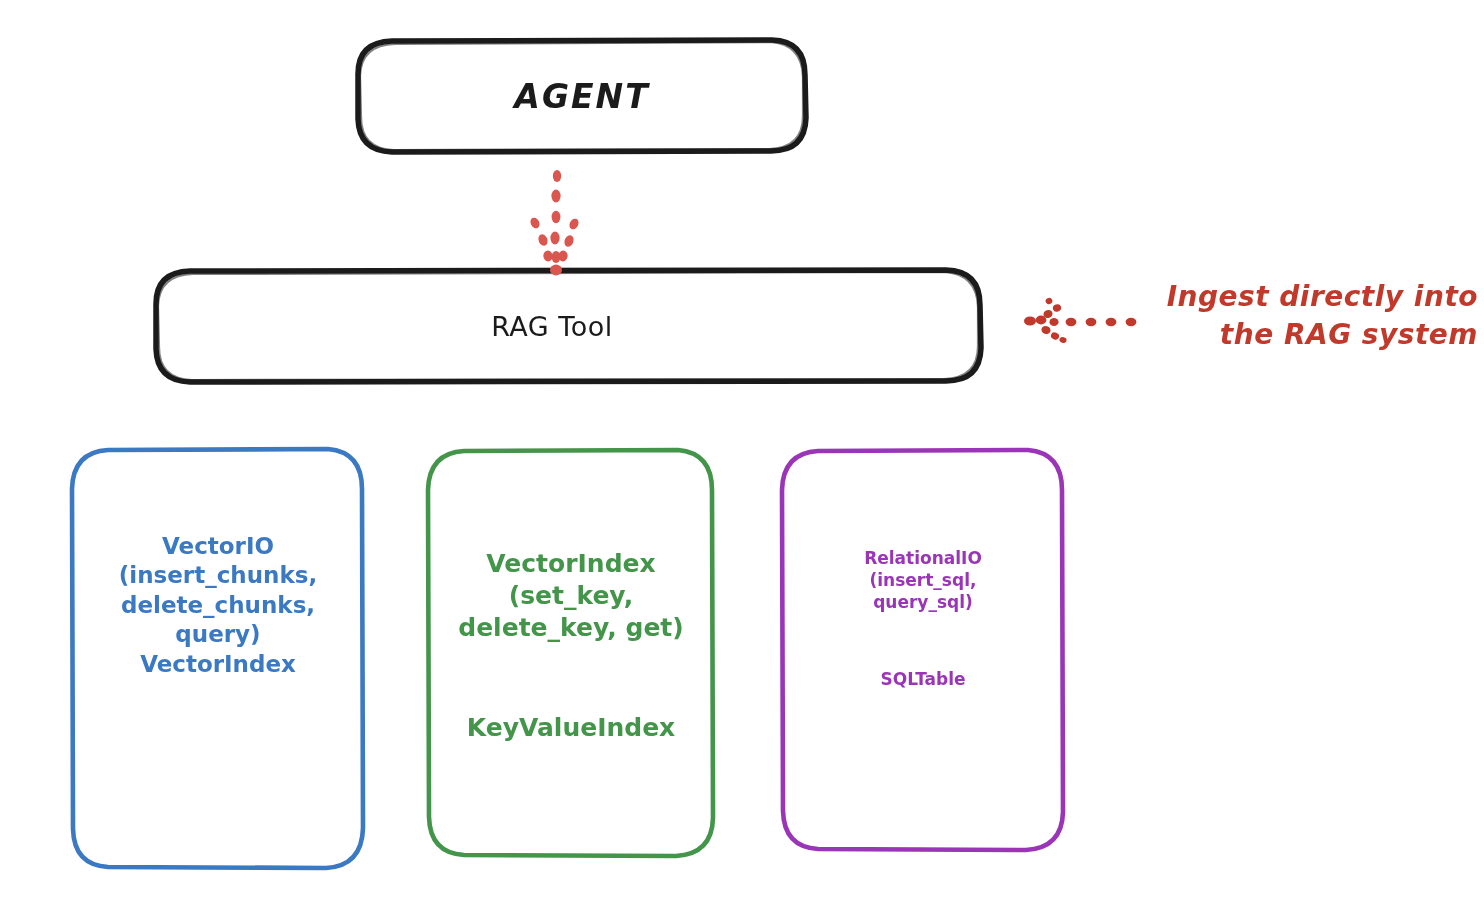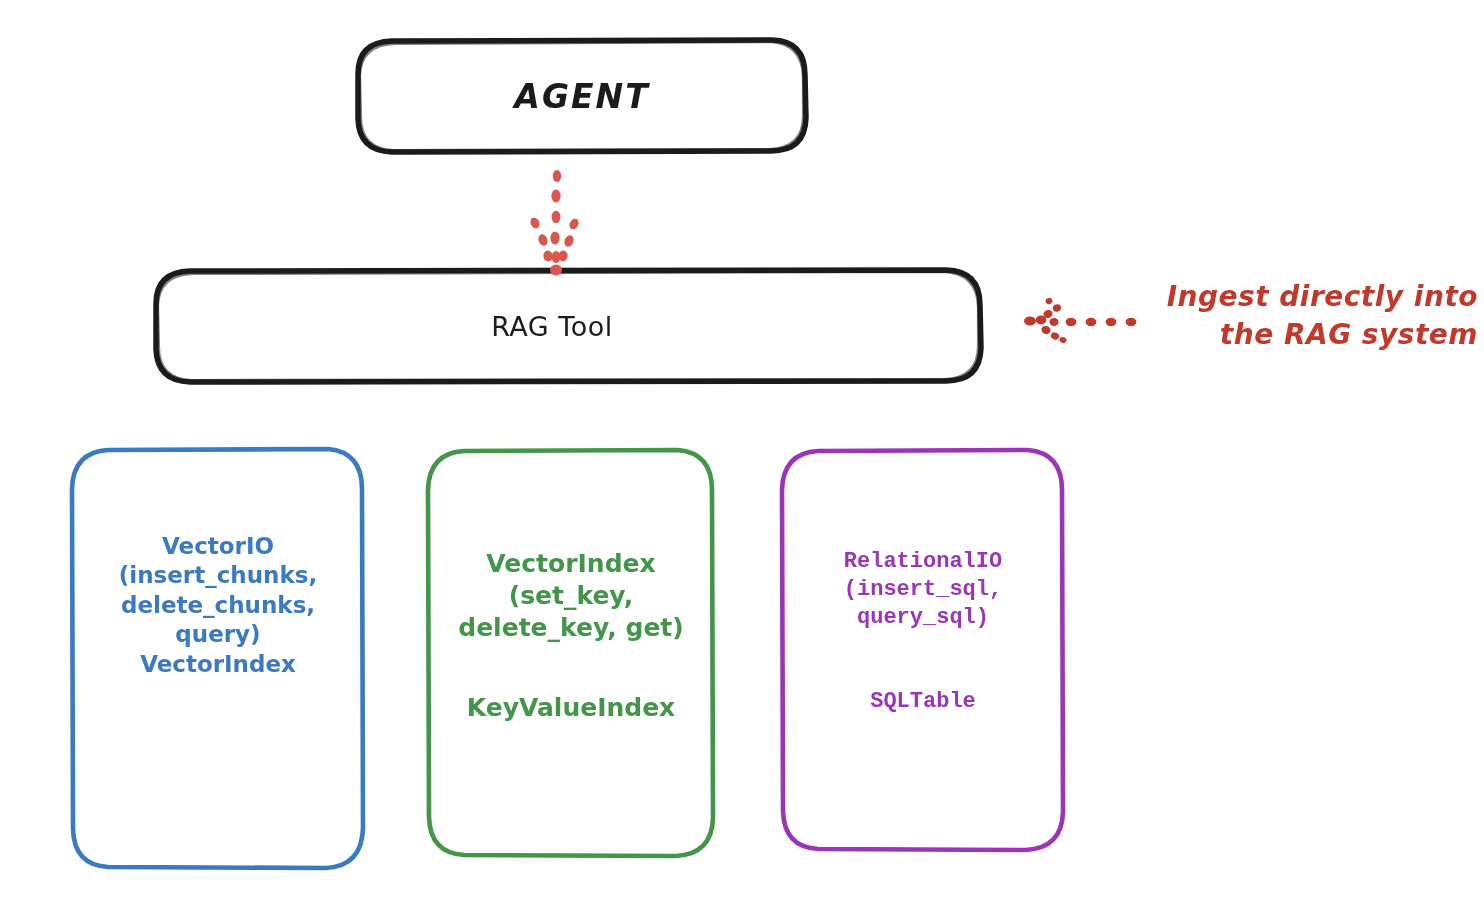--- a/index.html
+++ b/index.html
@@ -83,28 +83,27 @@
     font-size: 23px;
   }
   #vector-card-label .index-line { }
 
   #kv-card-label {
     left: 428px;
     top: 548px;
     width: 286px;
     font-size: 25px;
   }
-  #kv-card-label .index-line { margin-top: 48px; }
+  #kv-card-label .index-line { margin-top: 68px; }
 
   #rel-card-label {
     left: 782px;
     top: 548px;
     width: 282px;
-    font-size: 22px;
-    font-family: Liberation Mono, monospace;
+    font-size: 17px;
   }
   #rel-card-label .index-line { margin-top: 56px; }
 
   
   #ingest-annotation {
     position: absolute;
     left: 1148px;
     top: 278px;
     width: 330px;
     text-align: right;

